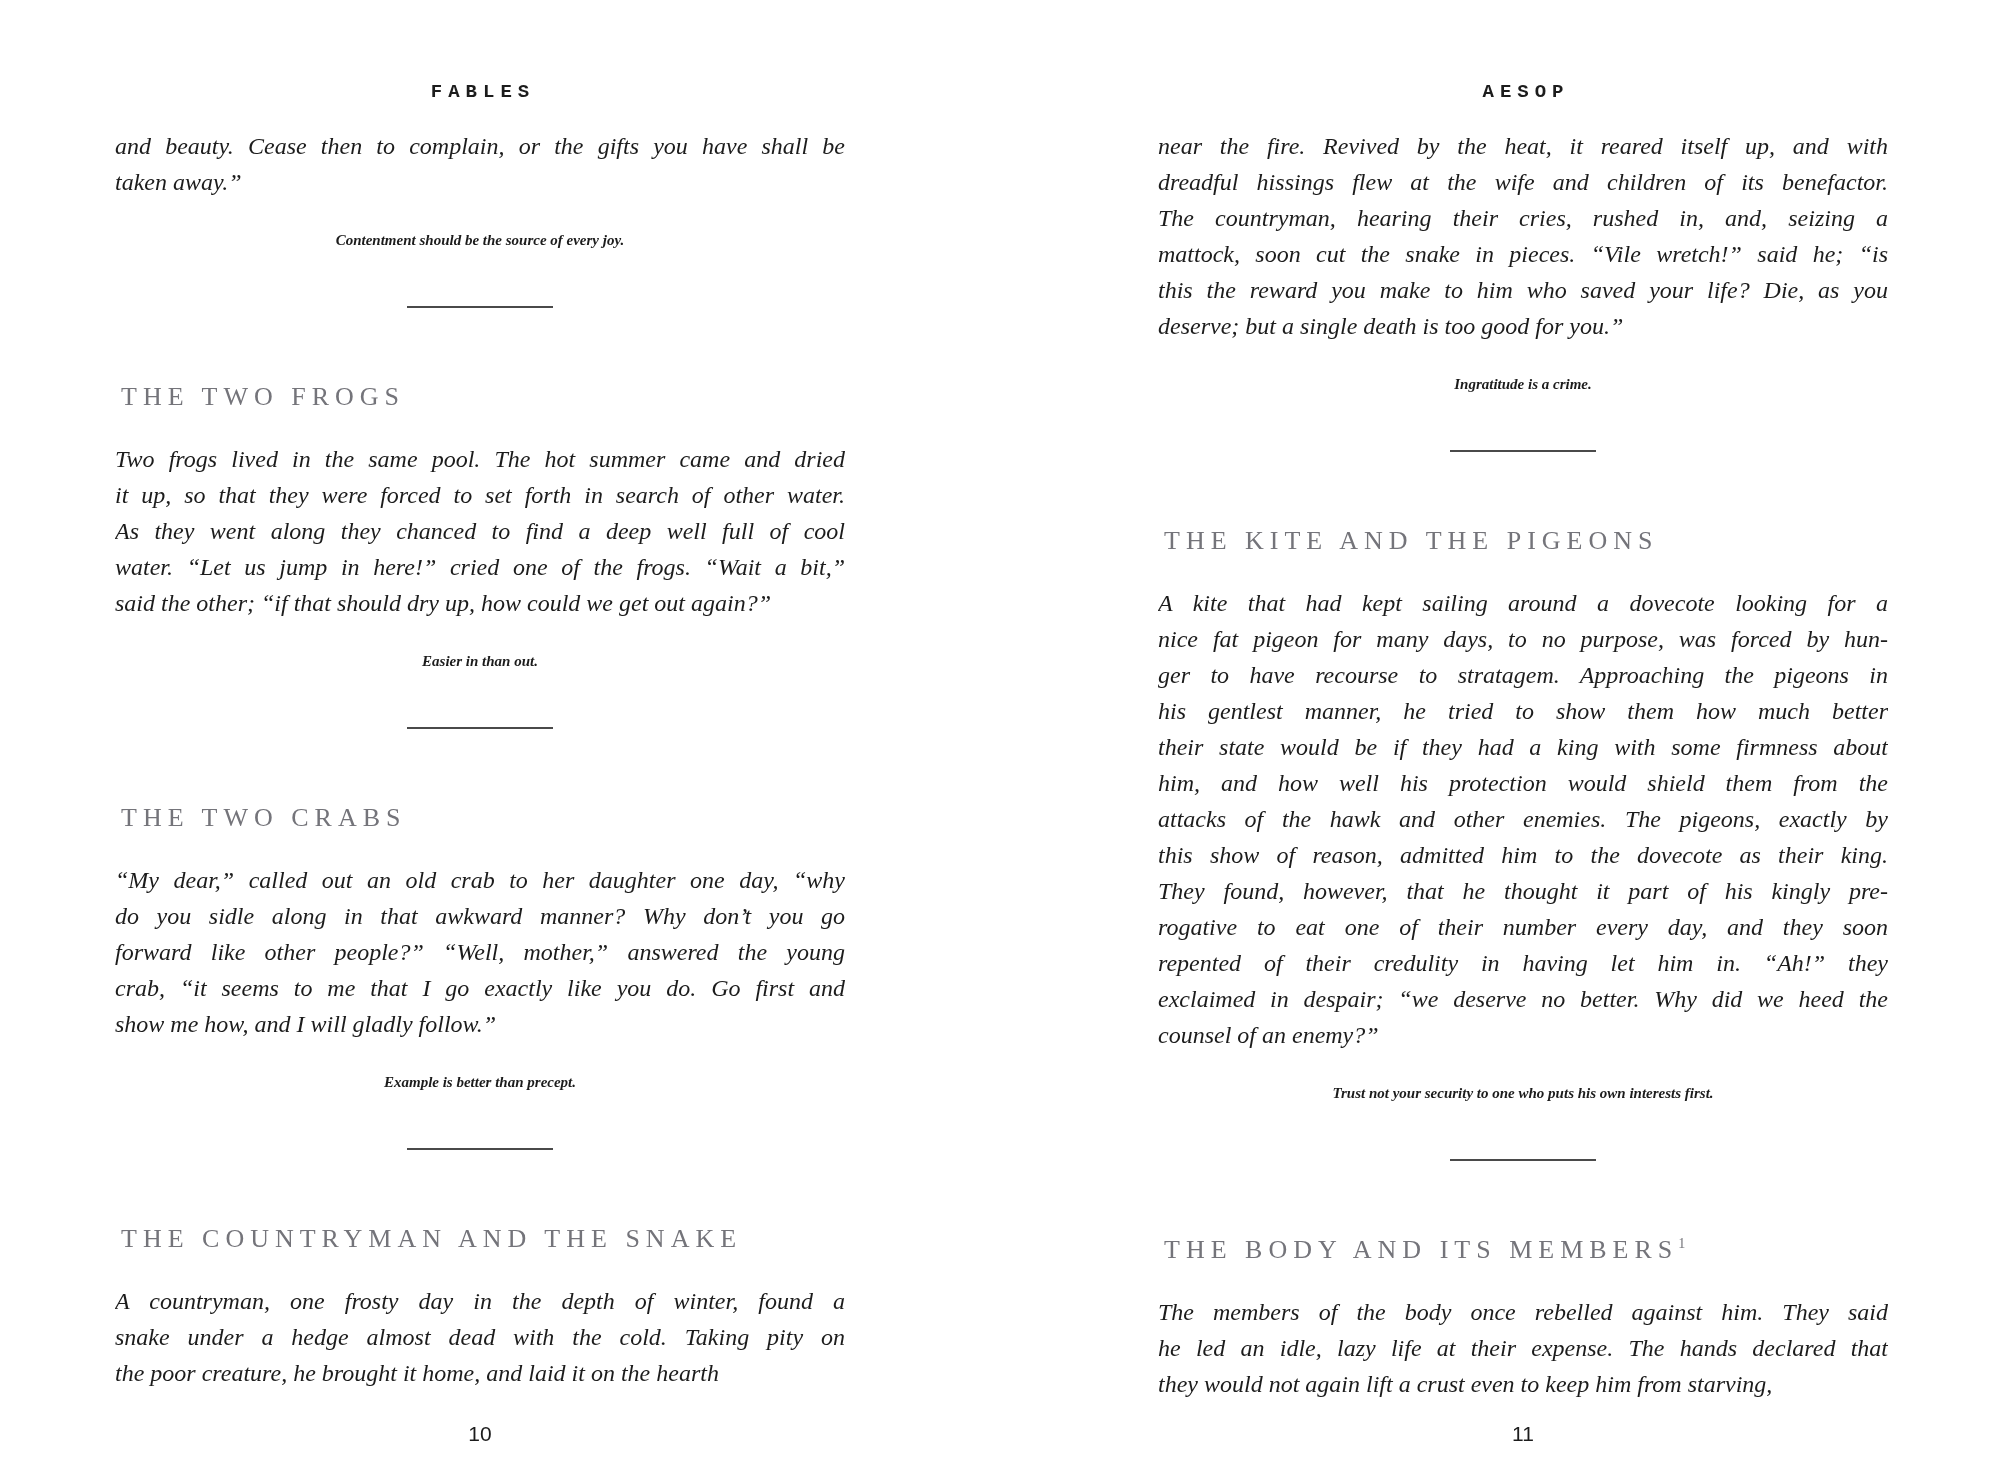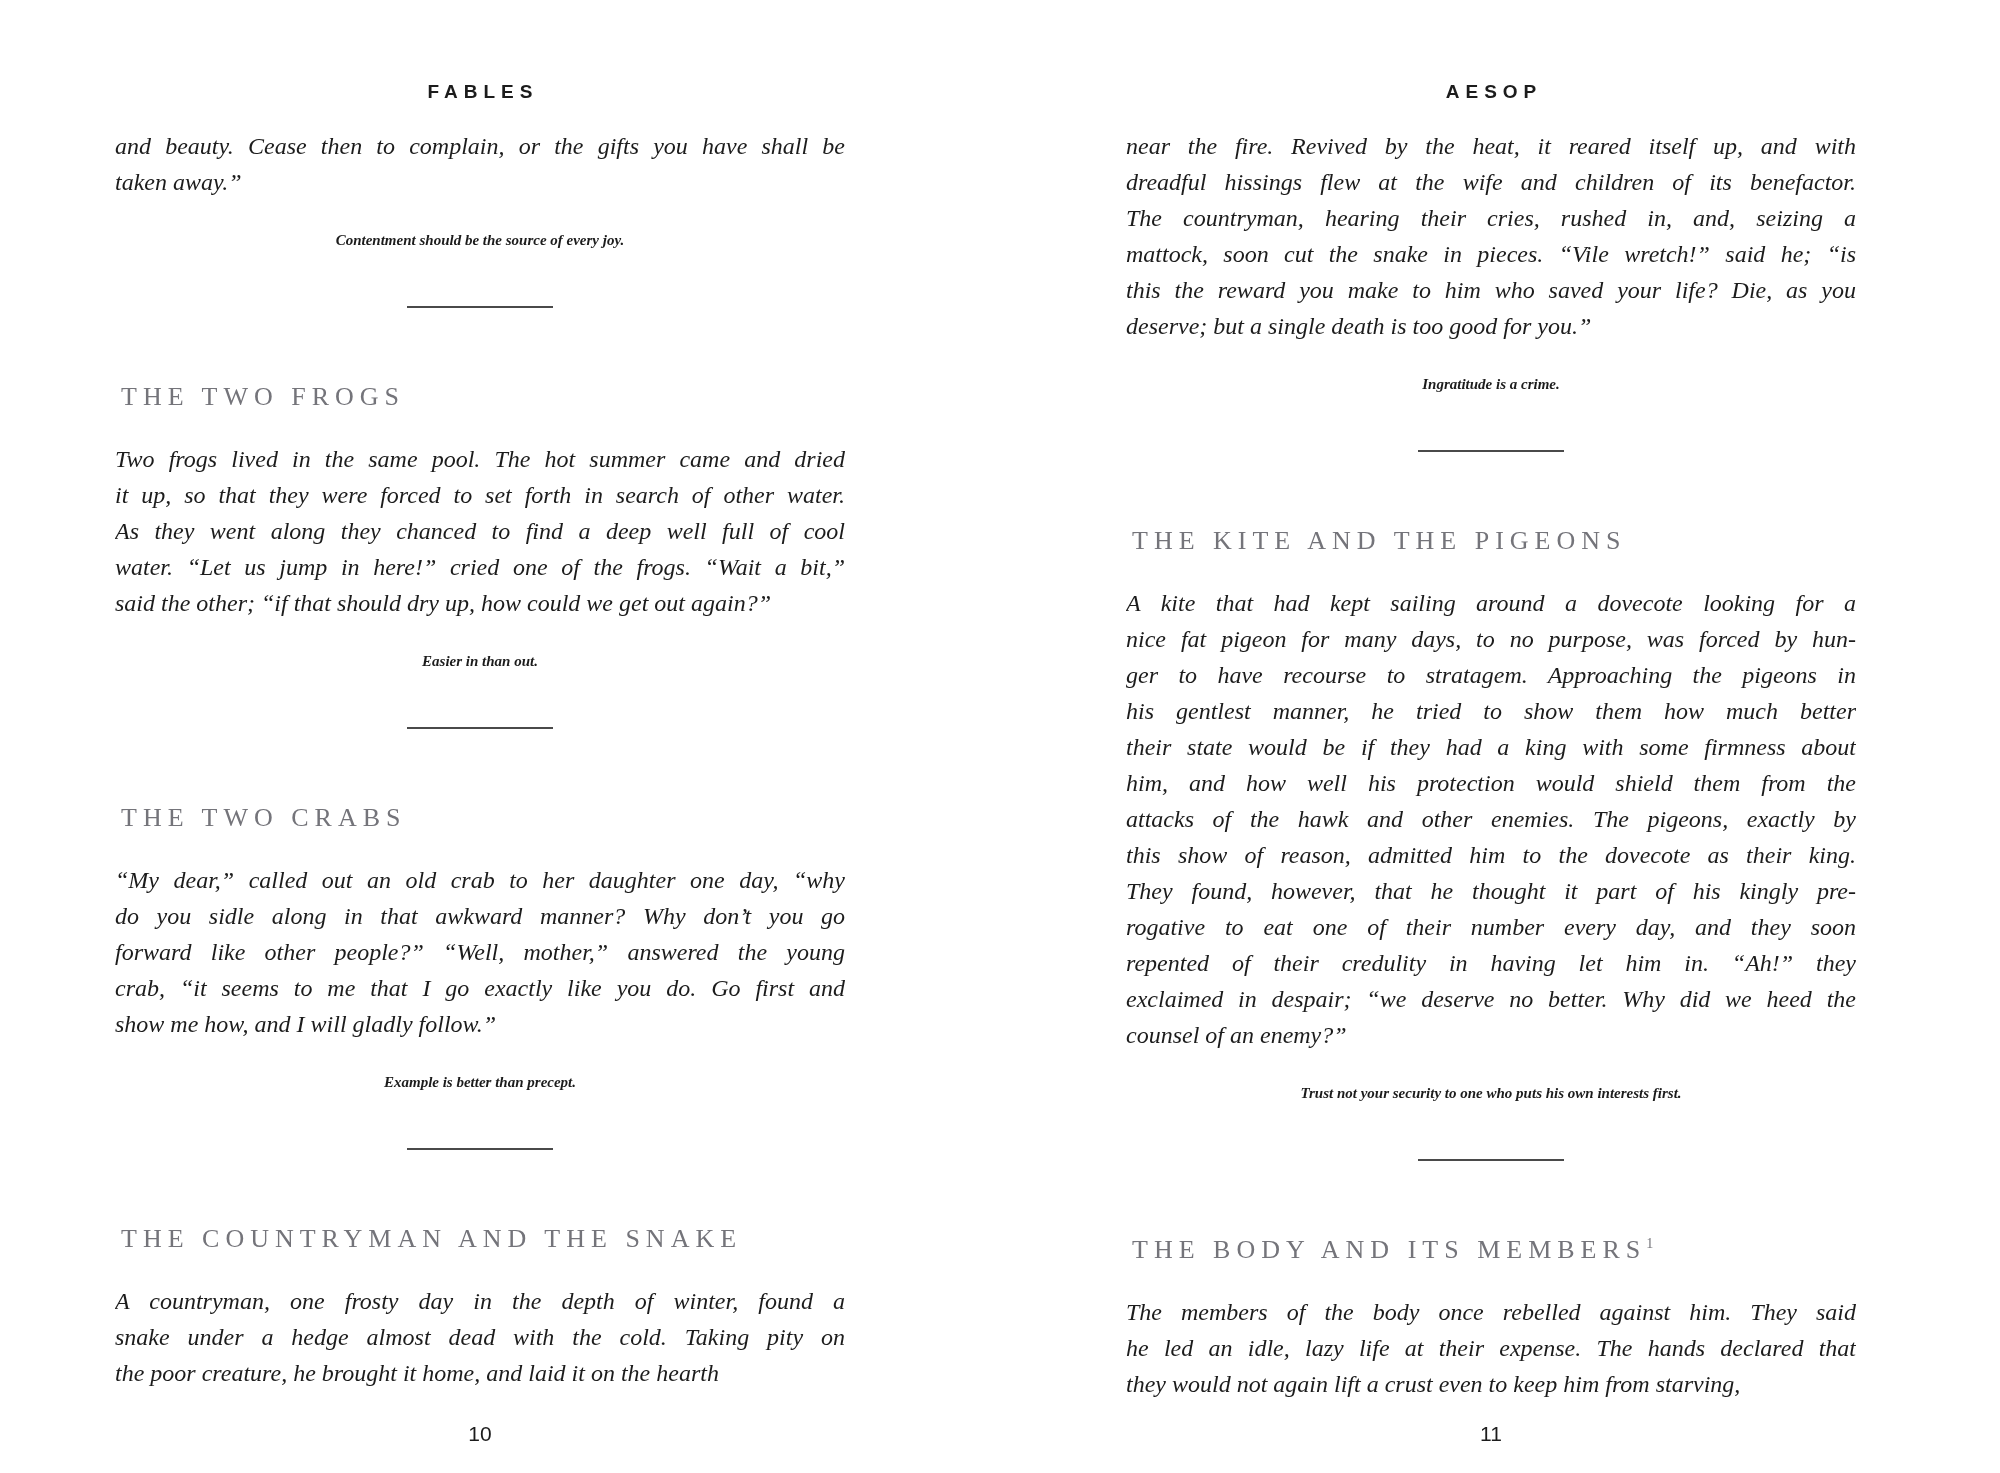--- a/index.html
+++ b/index.html
@@ -11,25 +11,25 @@
   html,body{margin:0;padding:0;}
   body{
     width:2000px;height:1473px;
     background:var(--background);
     position:relative;
     font-family:"Liberation Serif",serif;
     overflow:hidden;
   }
   .page{position:absolute;top:0;height:1473px;width:730px;}
   .page.left{left:115px;}
-  .page.right{left:1126px;}
+  .page.right{left:1158px;}
 
   .running-head{
     margin:80px 0 0 0;
-    font-family:Liberation Sans, sans-serif;
+    font-family:Liberation Mono, monospace;
     font-size:19px;font-weight:700;
     letter-spacing:6px;text-indent:6px;
     text-align:center;line-height:24px;
     color:var(--body-text);
   }
 
   .para{margin:24px 0 0 0;font-size:24px;line-height:36px;color:var(--body-text);font-style:italic;}
   .pline{text-align:justify;text-align-last:justify;height:36px;overflow:hidden;}
   .pline.last{text-align-last:left;}
 

